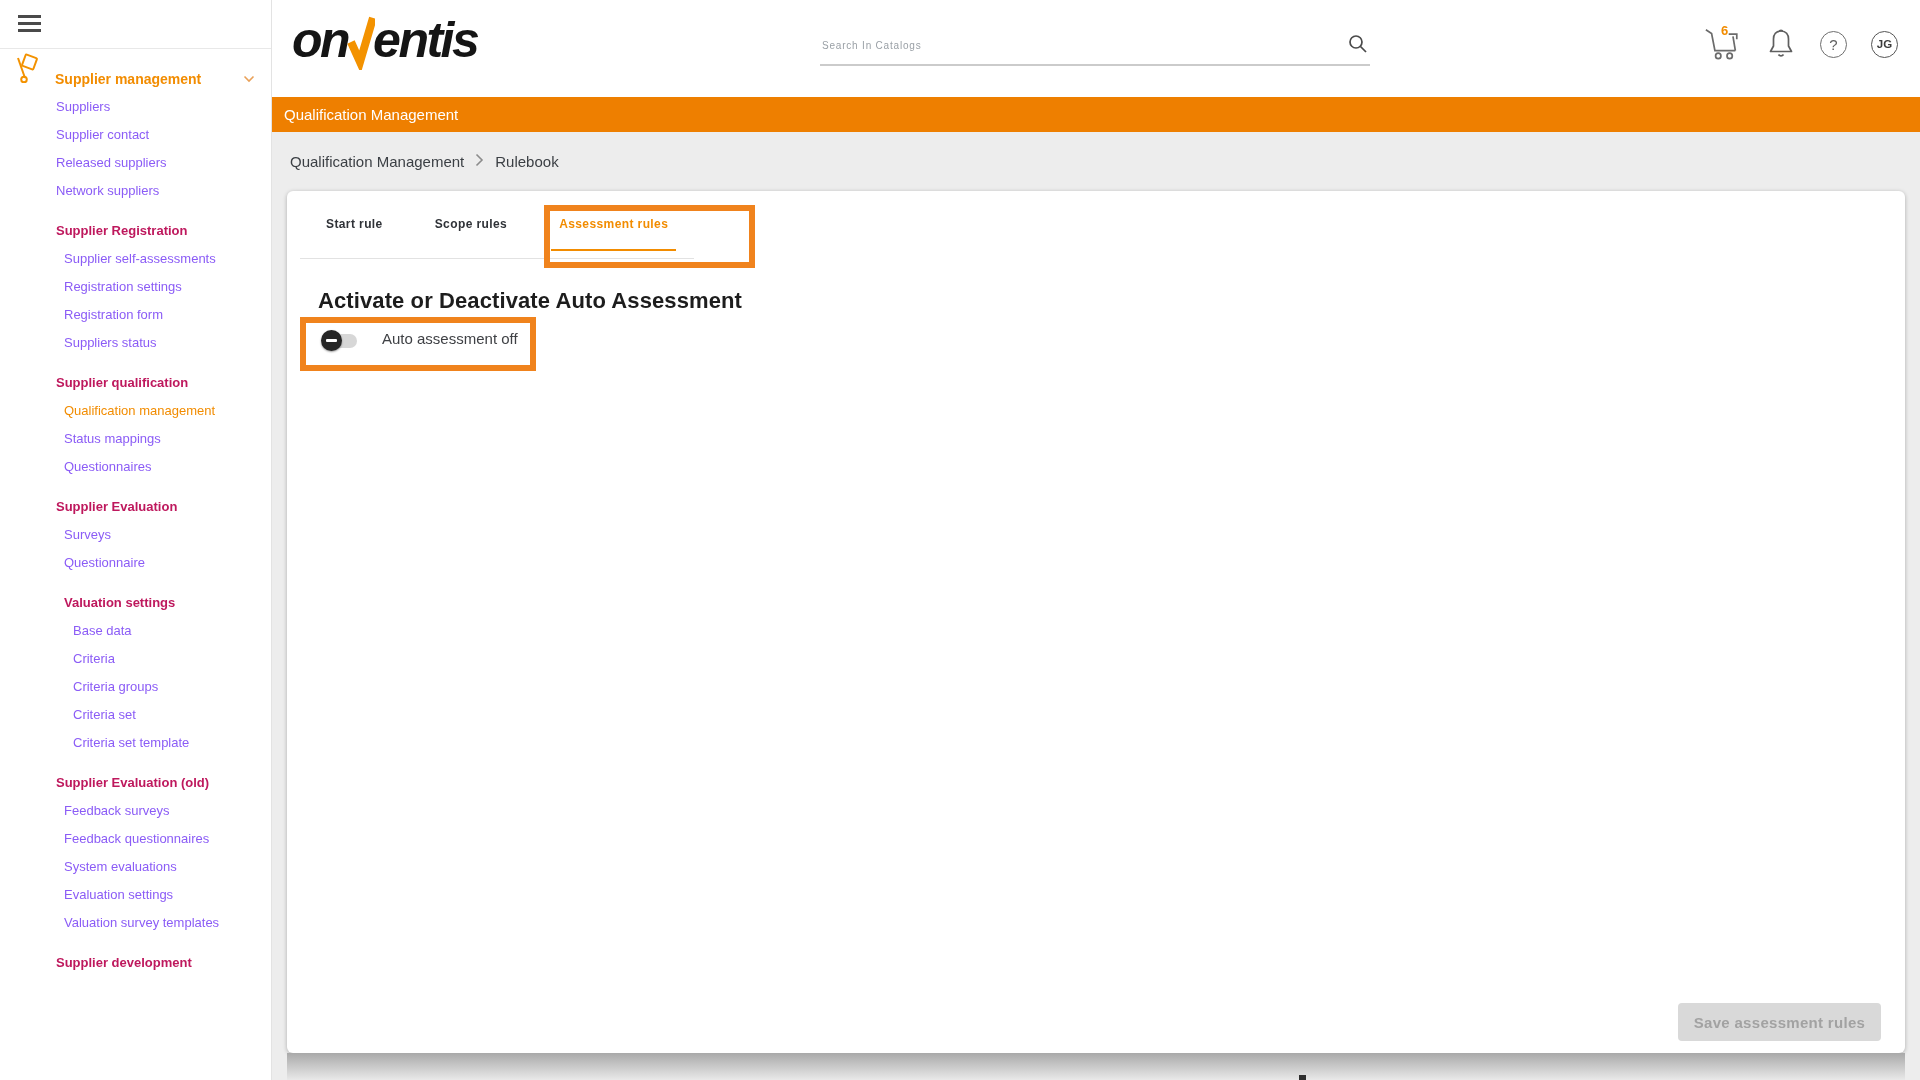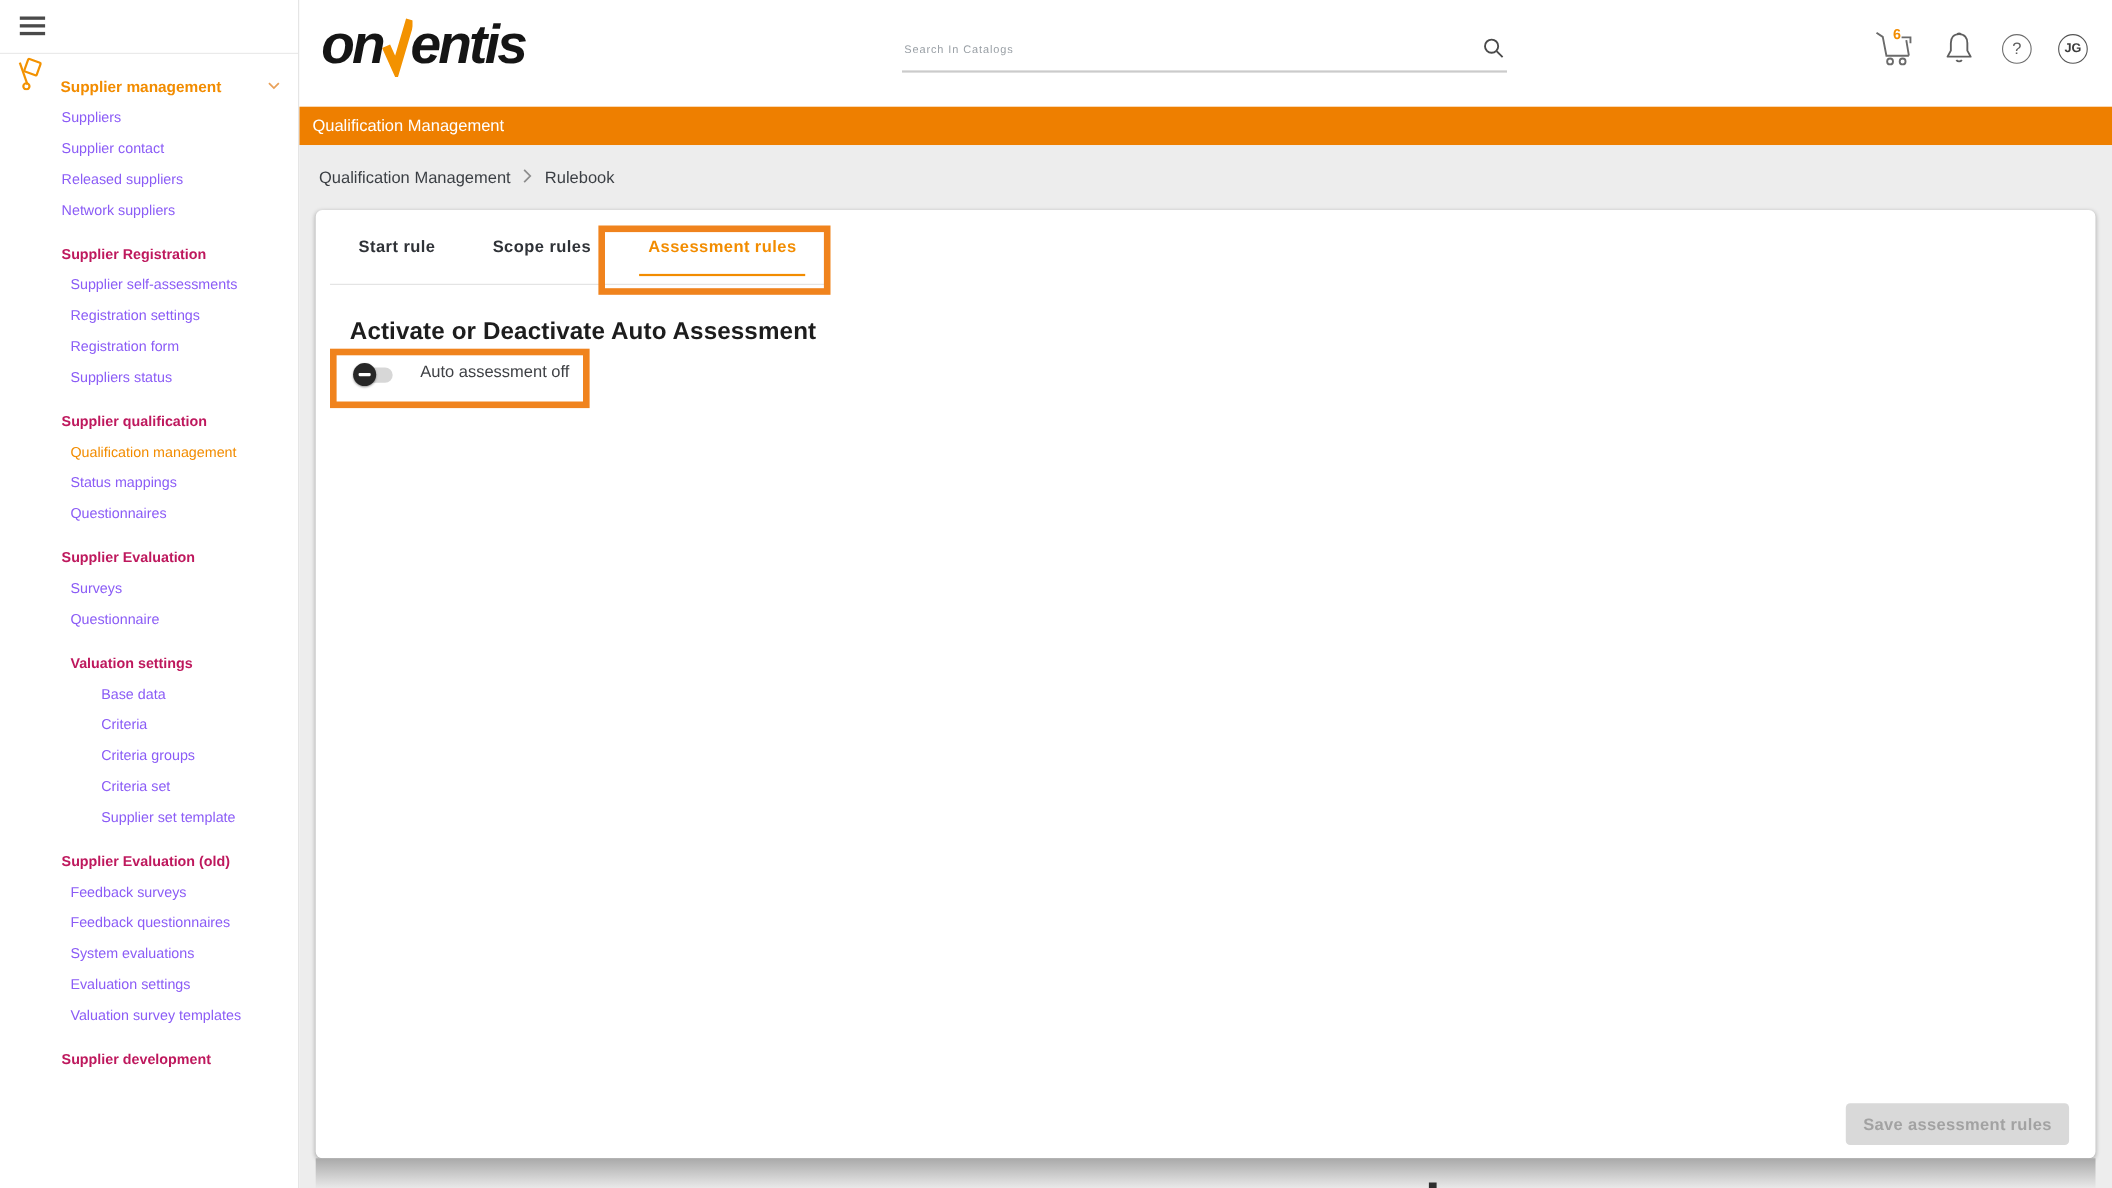--- a/index.html
+++ b/index.html
@@ -23,21 +23,21 @@
   }
   .sb-root .root-label{color:#F28C00;font-size:14px;font-weight:700;margin-left:15px;}
   .sb-root .root-chevron{margin-left:auto;margin-right:16px;}
   .sb-nav{padding-top:6px;}
   .nav-row{
     height:28px;line-height:28px;font-size:13px;color:#8b5cf6;cursor:pointer;
     white-space:nowrap;overflow:hidden;
   }
   .nav-row.lvl1{padding-left:56px;}
   .nav-row.lvl2{padding-left:64px;}
-  .nav-row.lvl3{padding-left:92px;}
+  .nav-row.lvl3{padding-left:73px;}
   .nav-row.hdr{font-weight:700;color:#be185d;cursor:default;}
   .nav-row.active{color:#F28C00;}
   .nav-row.gap{margin-top:12px;}
 
   
   .header{position:absolute;left:272px;top:0;right:0;height:112px;background:#fff;}
   .logo{position:absolute;left:20px;top:8px;display:flex;align-items:flex-start;cursor:pointer;}
   .logo .lg-txt{
     font-size:50px;font-weight:700;font-style:italic;letter-spacing:-2.5px;
     color:#151515;line-height:64px;
@@ -84,21 +84,21 @@
   .card-bottom-shadow{
     position:absolute;left:15px;top:921px;width:1618px;height:27px;
     background:linear-gradient(to bottom,#a9a9a9,#e9e9e9);
   }
 
   .tabstrip{
     position:absolute;left:13px;top:0;height:67px;display:inline-flex;
     border-bottom:1px solid #e2e2e2;
   }
   .tab{
-    position:relative;padding:0 26px;line-height:67px;font-size:15px;font-weight:600;
+    position:relative;padding:0 26px;line-height:67px;font-size:12px;font-weight:600;
     letter-spacing:.4px;color:#2f3237;cursor:pointer;background:none;border:none;
     font-family:"Liberation Sans",sans-serif;
     text-align:right;
   }
   .tab.active{color:#F28C00;}
   .tab.active::after{
     content:"";position:absolute;left:18px;right:18px;bottom:7px;height:2px;background:#F28C00;
   }
   .hl-box{position:absolute;border:6px solid #F0831D;box-sizing:border-box;pointer-events:none;}
   .hl-tab{left:257px;top:14px;width:211px;height:63px;}
@@ -169,21 +169,21 @@
         <div class="nav-row lvl2">Status mappings</div>
         <div class="nav-row lvl2">Questionnaires</div>
         <div class="nav-row lvl1 hdr gap">Supplier Evaluation</div>
         <div class="nav-row lvl2">Surveys</div>
         <div class="nav-row lvl2">Questionnaire</div>
         <div class="nav-row lvl2 hdr gap">Valuation settings</div>
         <div class="nav-row lvl3">Base data</div>
         <div class="nav-row lvl3">Criteria</div>
         <div class="nav-row lvl3">Criteria groups</div>
         <div class="nav-row lvl3">Criteria set</div>
-        <div class="nav-row lvl3">Supplier set template</div>
+        <div class="nav-row lvl3">Criteria set template</div>
         <div class="nav-row lvl1 hdr gap">Supplier Evaluation (old)</div>
         <div class="nav-row lvl2">Feedback surveys</div>
         <div class="nav-row lvl2">Feedback questionnaires</div>
         <div class="nav-row lvl2">System evaluations</div>
         <div class="nav-row lvl2">Evaluation settings</div>
         <div class="nav-row lvl2">Valuation survey templates</div>
         <div class="nav-row lvl1 hdr gap">Supplier development</div>
       </nav>
   </aside>
 

